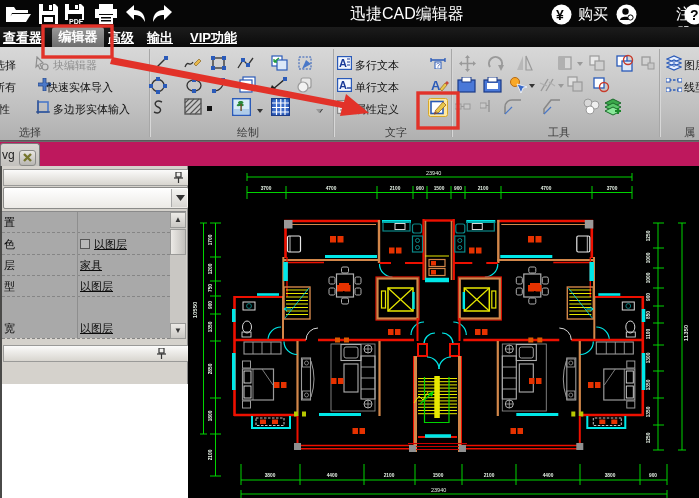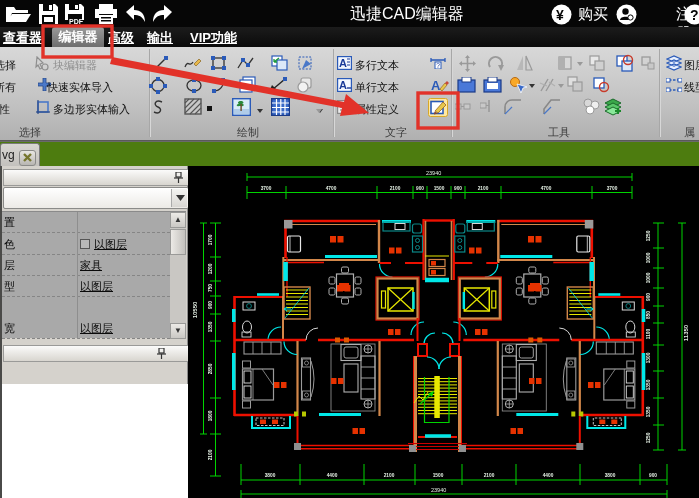--- a/index.html
+++ b/index.html
@@ -24,21 +24,21 @@
 .rsep { position:absolute; top:2px; height:88px; width:2px;
   background:linear-gradient(to right,#8f8f8f,#efefef); }
 .rlbl { position:absolute; top:78px; font-size:11px; color:#3a3a3a; }
 .rtxt { position:absolute; font-size:11px; color:#111; white-space:nowrap; }
 .rtxt.grey { color:#8f8f8f; }
 .icon { position:absolute; }
 .darr { position:absolute; width:0; height:0; border-left:3px solid transparent;
   border-right:3px solid transparent; border-top:4px solid #333; }
 
 #tabbar { position:absolute; left:0; top:141px; width:699px; height:25px;
-  background:#4d7c0f; border-top:1px solid #6a6a6a; }
+  background:#be185d; border-top:1px solid #6a6a6a; }
 #tab1 { position:absolute; left:0; top:1px; width:40px; height:24px;
   background:linear-gradient(#d8d6d2,#c2c0bc); border:1px solid #7a7a7a; border-bottom:none;
   border-radius:3px 3px 0 0; }
 #tab1 .nm { position:absolute; left:1px; top:4px; font-size:12px; color:#222; }
 #tabclose { position:absolute; left:19px; top:8px; width:17px; height:16px;
   background:linear-gradient(#e8e6e2,#b8b6b2); border:1px solid #8a8a88; border-radius:3px;
   color:#6b6b2a; font-size:11px; font-weight:bold; text-align:center; line-height:14px; }
 
 #lpanel { position:absolute; left:0; top:166px; width:188px; height:332px; background:#d5d2cc;
   border-right:1px solid #8a8a8a; border-left:2px solid #4a4a48; }

